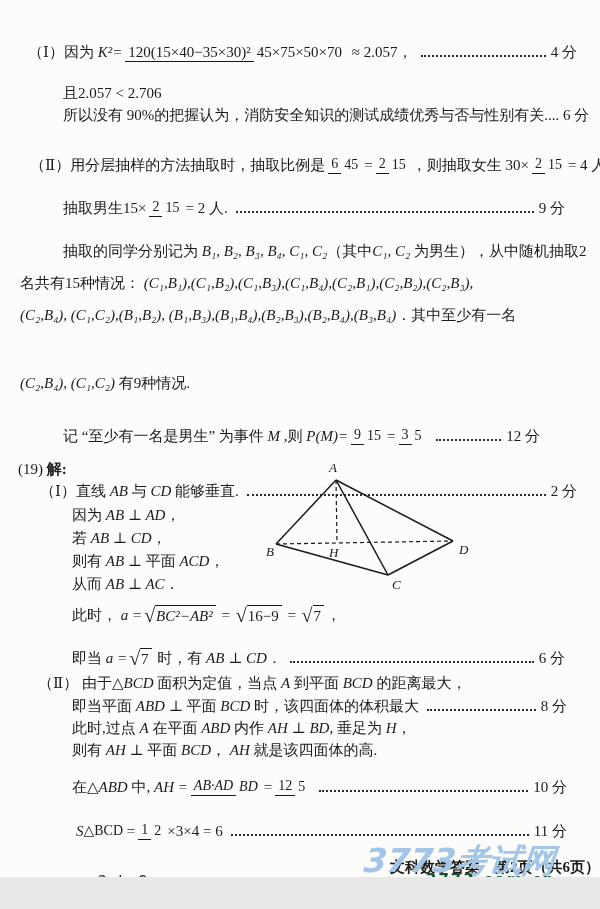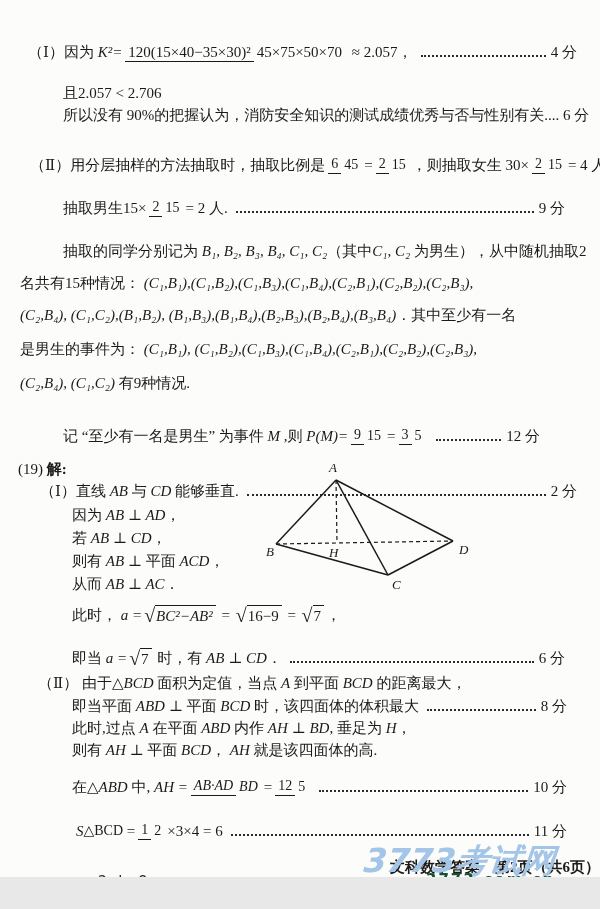--- a/index.html
+++ b/index.html
@@ -107,21 +107,20 @@
       <span class="fd">15</span>
     </span>
     <span>= 2 人.</span>
     <span class="leader"></span>
     <span class="score">9 分</span>
   </div>
 
   <div class="row" style="top:242px;left:63px"><span>抽取的同学分别记为 </span><span class="m">B₁, B₂, B₃, B₄, C₁, C₂</span><span>（其中</span><span class="m">C₁, C₂</span><span> 为男生），从中随机抽取2</span></div>
   <div class="row" style="top:274px;left:20px"><span>名共有15种情况： </span><span class="m">(C₁,B₁),(C₁,B₂),(C₁,B₃),(C₁,B₄),(C₂,B₁),(C₂,B₂),(C₂,B₃),</span></div>
   <div class="row" style="top:306px;left:20px"><span class="m">(C₂,B₄), (C₁,C₂),(B₁,B₂), (B₁,B₃),(B₁,B₄),(B₂,B₃),(B₂,B₄),(B₃,B₄)</span><span>．其中至少有一名</span></div>
-  <div class="row" style="top:340px;left:20px"><span>是男生的事件为： </span><span class="m">(C₁,B₁), (C₁,B₂),(C₁,B₃),(C₁,B₄),(C₂,B₁),(C₂,B₂),(C₂,B₃),</span></div>
   <div class="row" style="top:374px;left:20px"><span class="m">(C₂,B₄), (C₁,C₂)</span><span> 有9种情况.</span></div>
 
   <div class="row" style="top:413px;left:63px;width:477px;height:46px">
     <span>记 “至少有一名是男生” 为事件 </span>
     <span class="m">M</span>
     <span> ,则 </span>
     <span class="m">P(M)=</span>
     <span class="frac">
       <span class="fn">9</span>
       <span class="fd">15</span>

